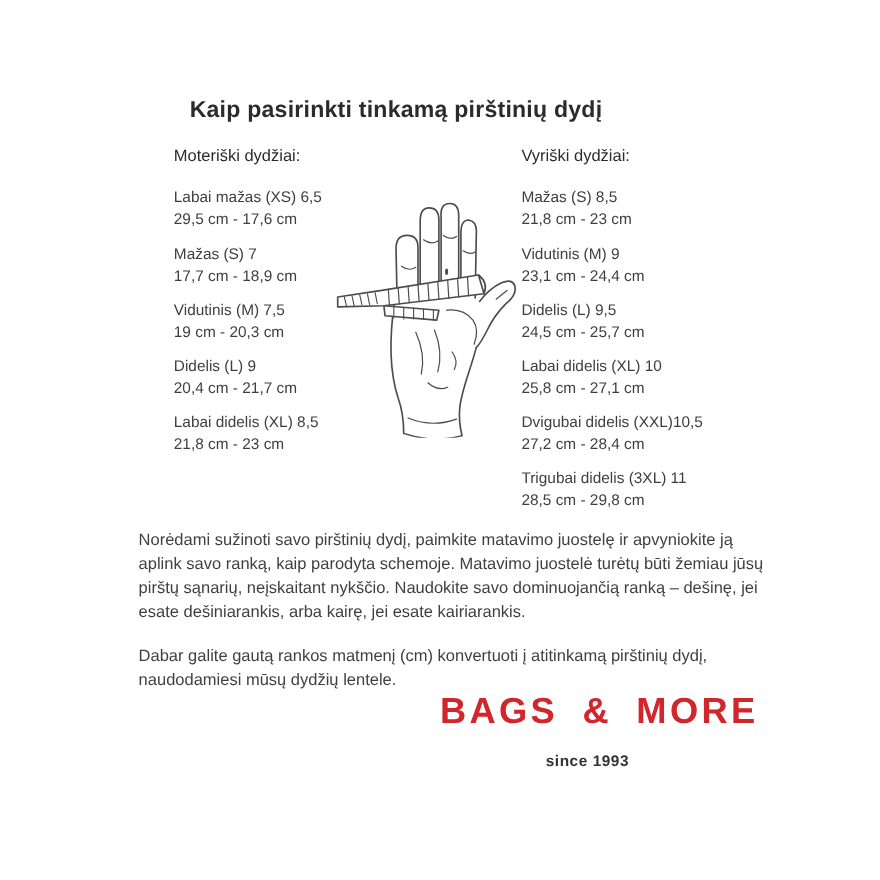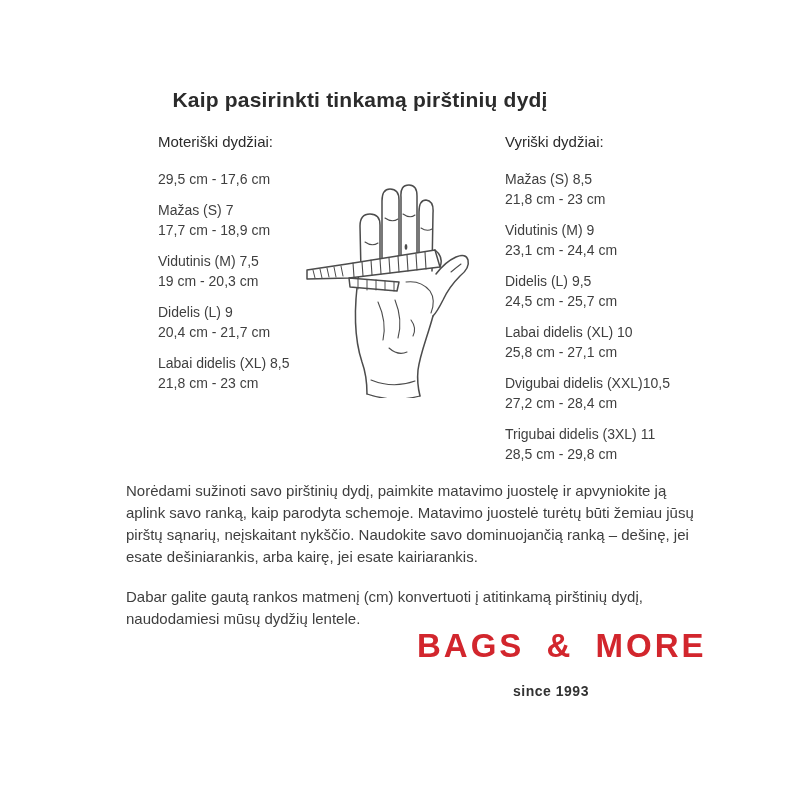--- a/index.html
+++ b/index.html
@@ -16,21 +16,21 @@
     left:0;top:88px;width:720px;
     margin:0;
     text-align:center;
     font-size:21px;
     font-weight:bold;
     color:#2b2b2b;
     letter-spacing:0.2px;
   }
   .col{position:absolute;top:133px;}
   .col-women{left:158px;width:220px;}
-  .col-men{left:505px;width:230px;}
+  .col-men{left:474px;width:230px;}
   .col-header{
     font-size:15px;
     font-weight:normal;
     color:#2b2b2b;
     margin-bottom:19px;
   }
   .entry{margin-bottom:11px;}
   .entry div{
     font-size:14px;
     line-height:20px;
@@ -47,21 +47,21 @@
     left:126px;width:580px;
     margin:0;
     font-size:15px;
     line-height:22px;
     color:#3f3f3f;
   }
   .para-1{top:480px;}
   .para-2{top:586px;}
   .logo{
     position:absolute;
-    left:417px;top:627px;width:268px;
+    left:400px;top:627px;width:268px;
     text-align:center;
   }
   .brand{
     font-size:33px;
     font-weight:bold;
     color:#d2262d;
     letter-spacing:3px;
     word-spacing:10px;
     white-space:nowrap;
   }
@@ -76,20 +76,21 @@
 </head>
 <body>
 
 <div class="page">
 
   <h1 class="title">Kaip pasirinkti tinkamą pirštinių dydį</h1>
 
   <section class="col col-women">
     <div class="col-header">Moteriški dydžiai:</div>
     <div class="entry">
+      <div>Labai mažas (XS) 6,5</div>
       <div>29,5 cm - 17,6 cm</div>
     </div>
     <div class="entry">
       <div>Mažas (S) 7</div>
       <div>17,7 cm - 18,9 cm</div>
     </div>
     <div class="entry">
       <div>Vidutinis (M) 7,5</div>
       <div>19 cm - 20,3 cm</div>
     </div>

